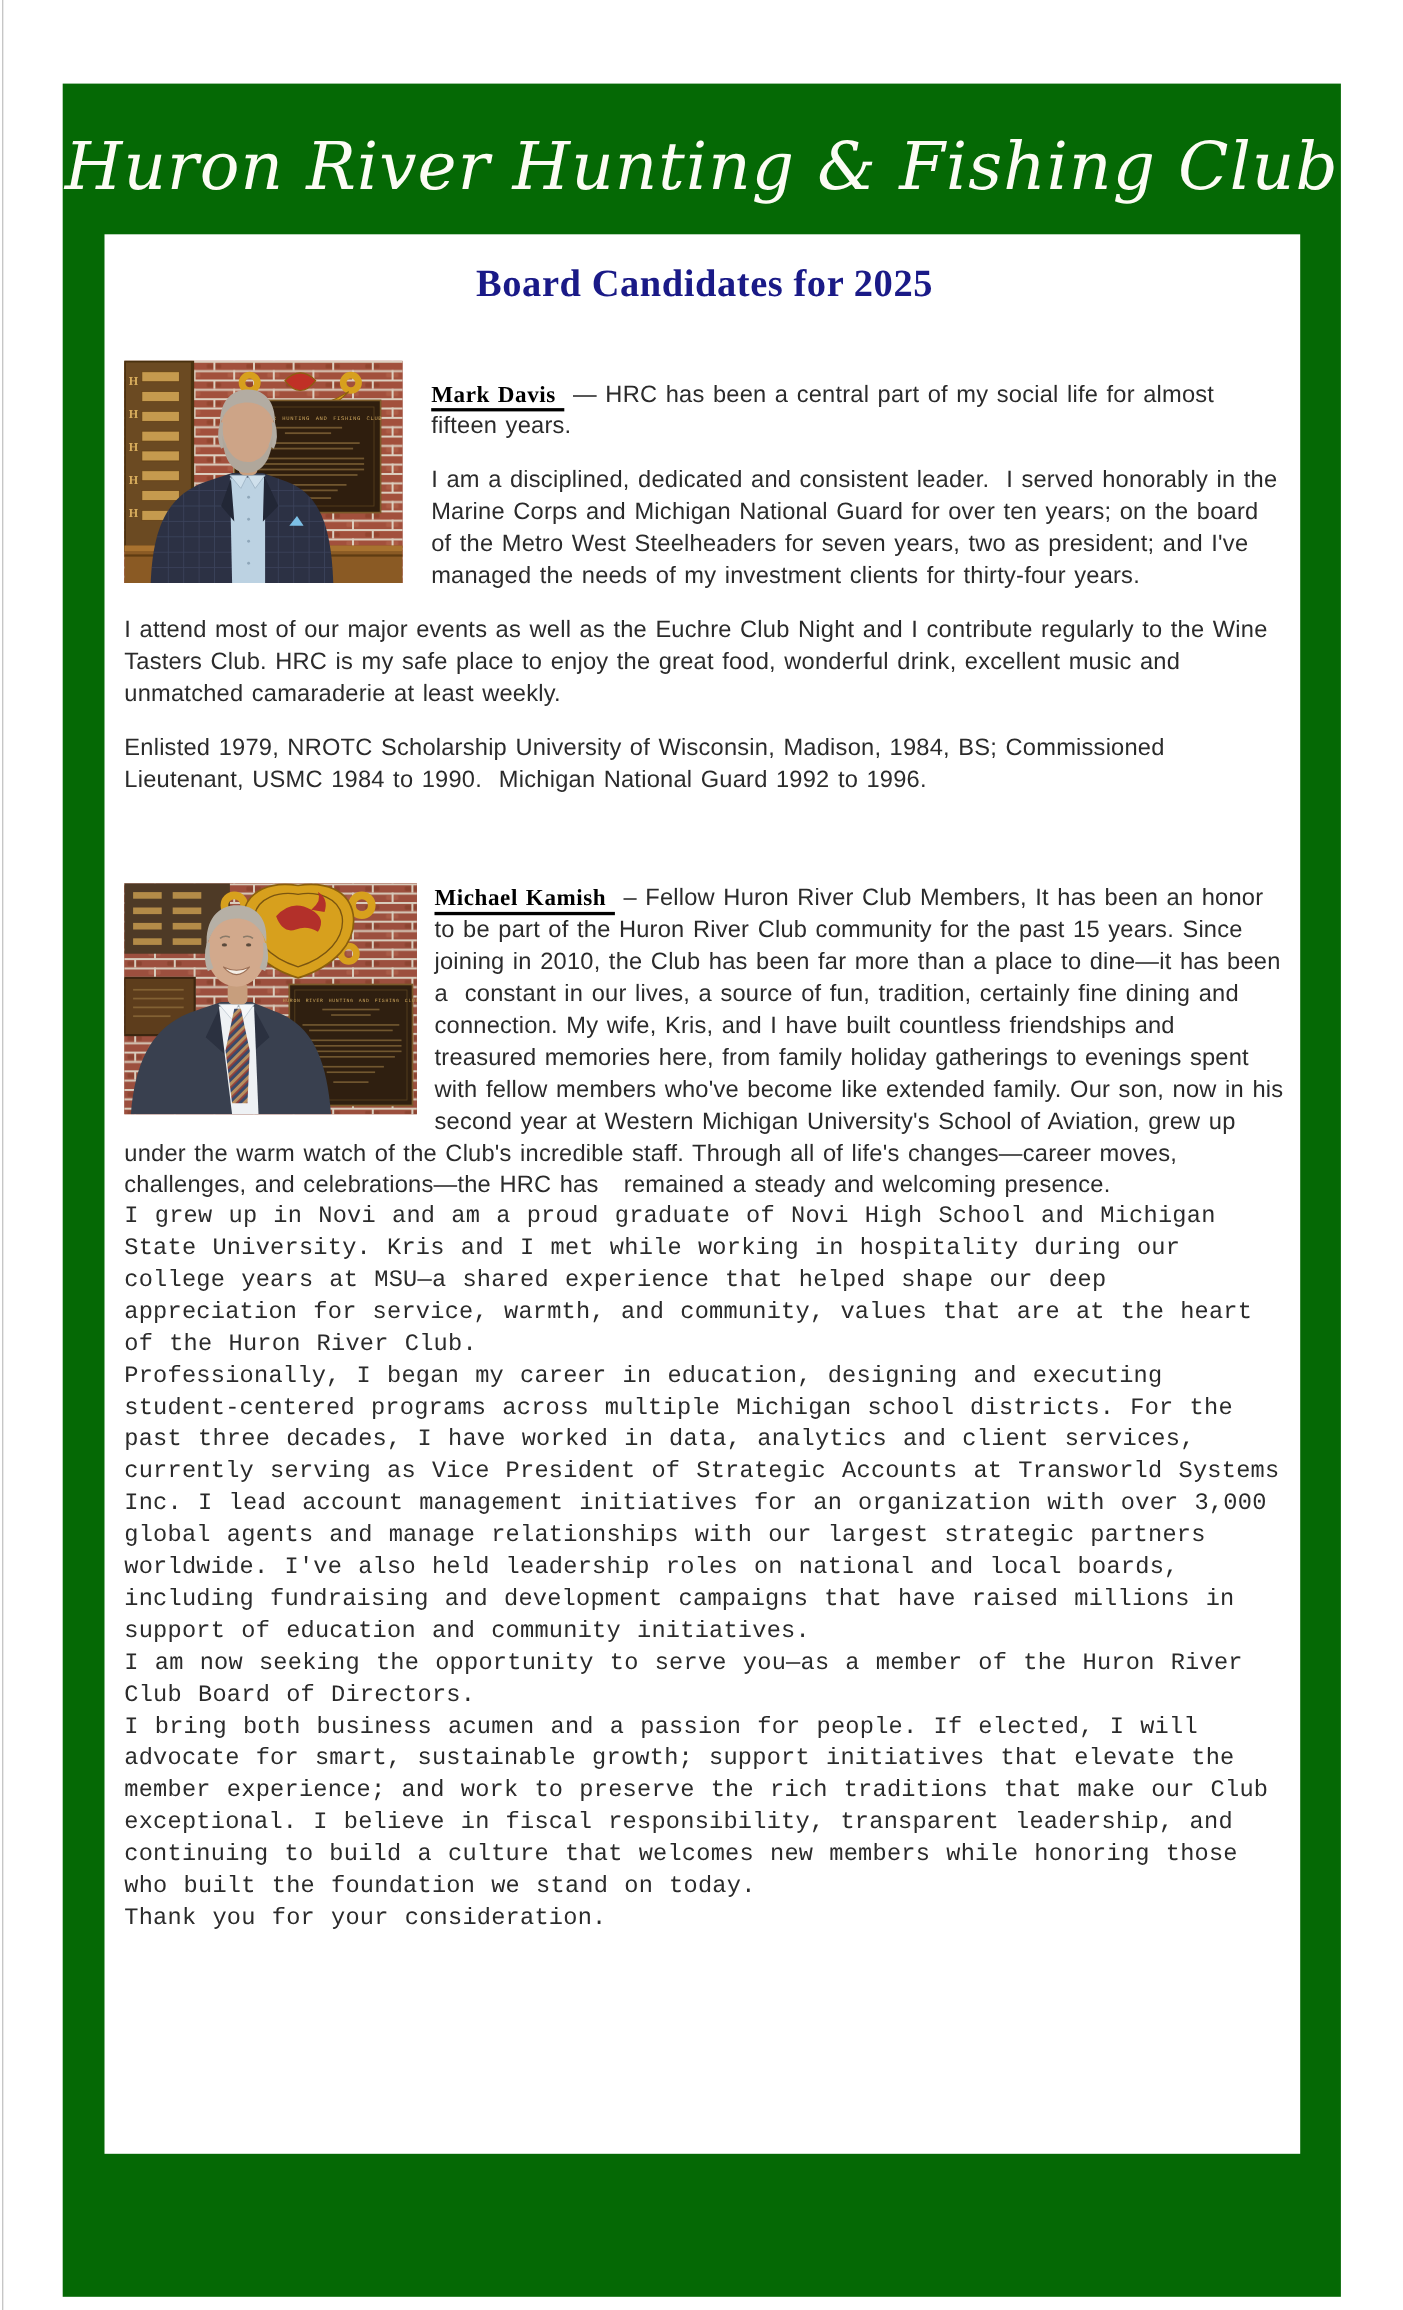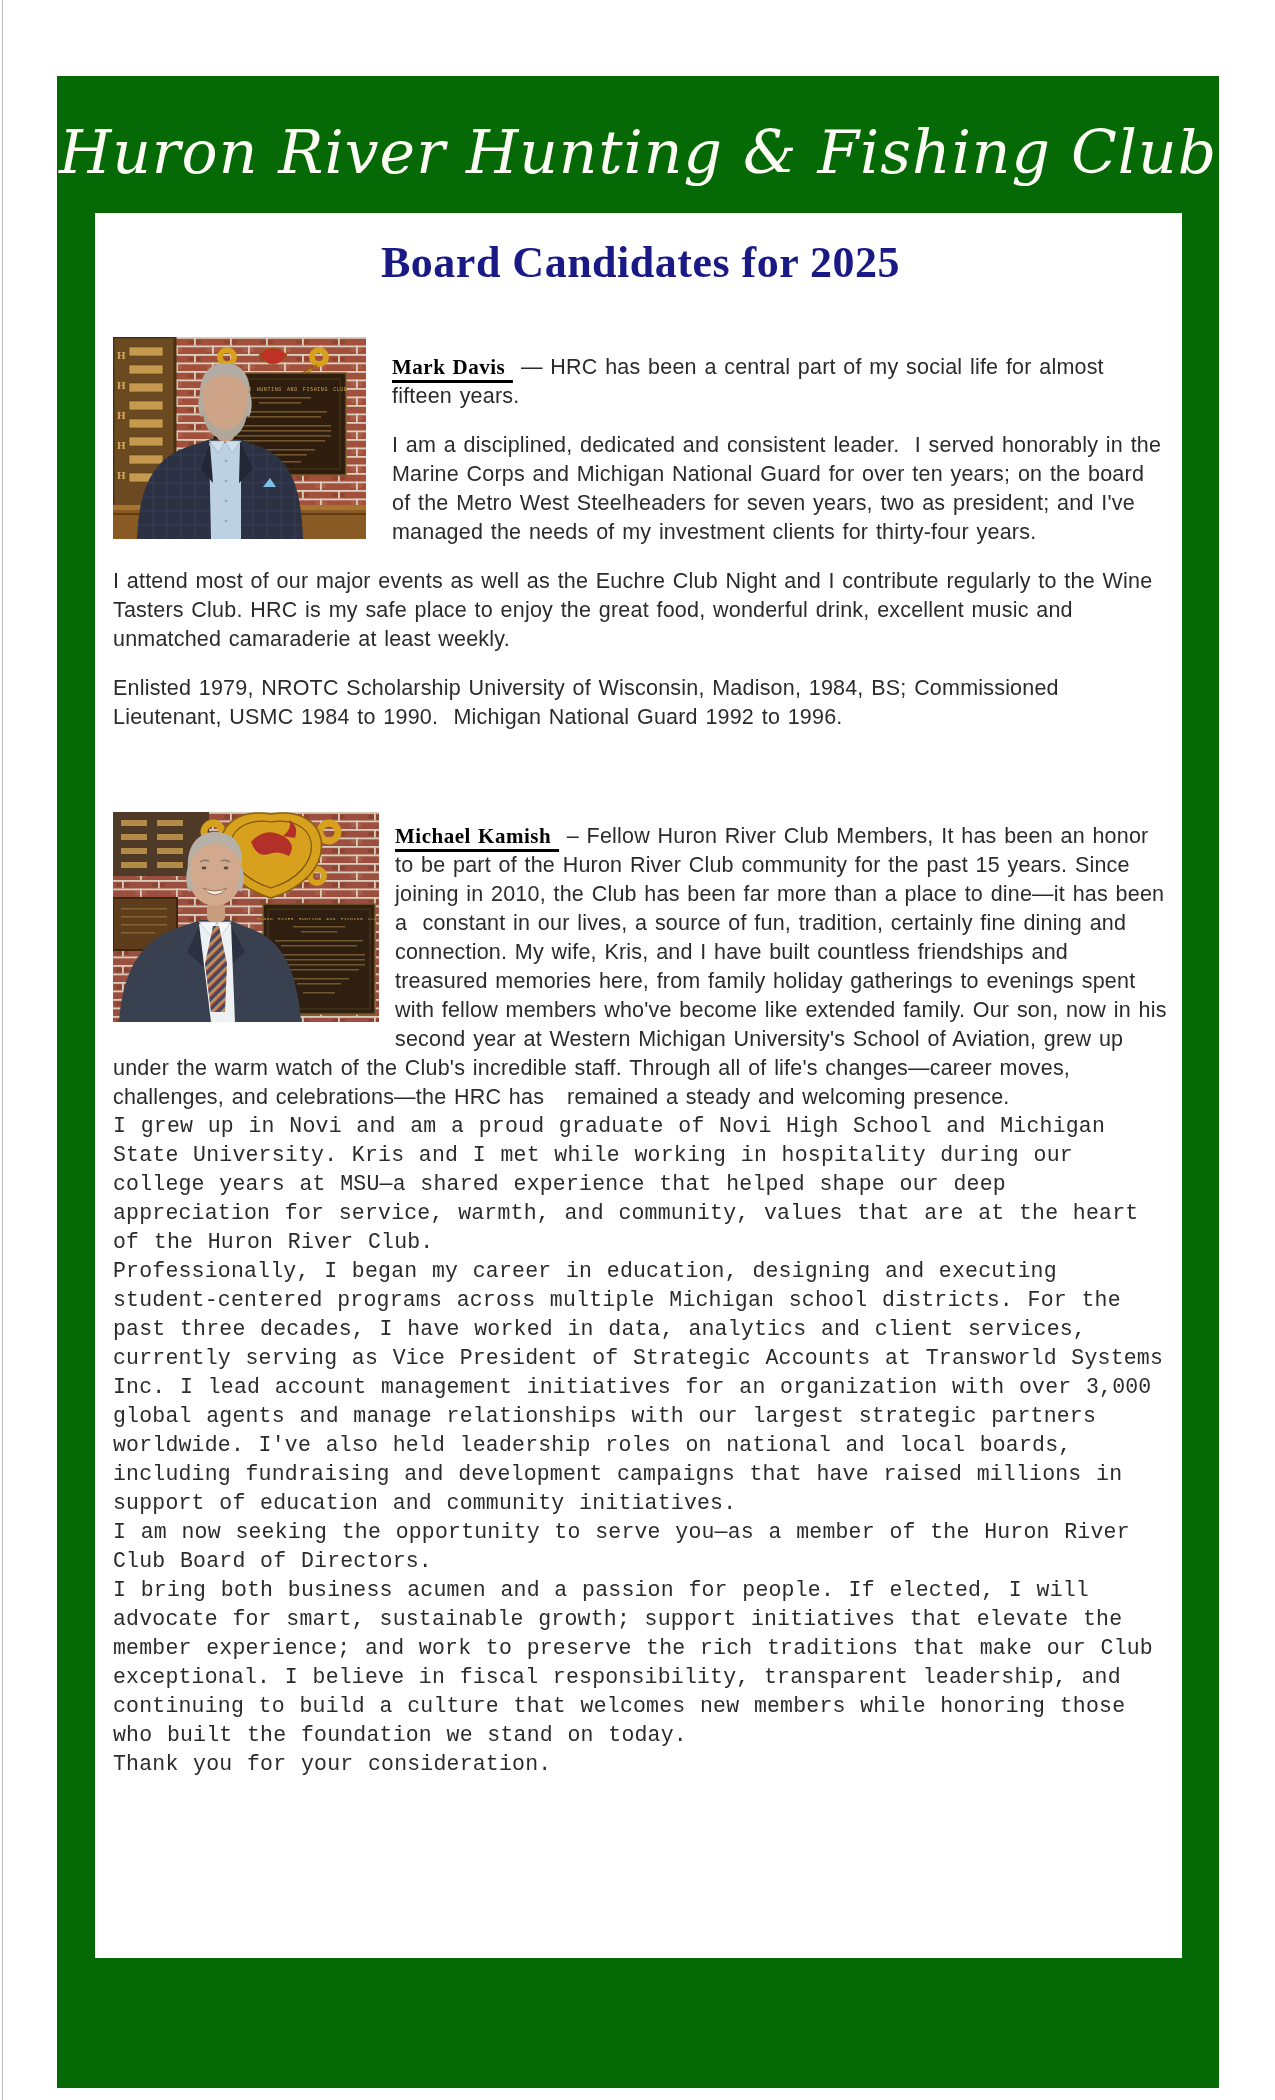--- a/index.html
+++ b/index.html
@@ -30,35 +30,35 @@
     background:#ffffff;padding:0 14px 0 18px;overflow:hidden;
   }
   .date-block{
     margin:18px 0 0 22px;color:#101010;
     font-family:"DejaVu Sans", sans-serif;font-weight:bold;font-size:16px;
     letter-spacing:2.5px;line-height:22px;
   }
   .event-line{margin-left:16px;letter-spacing:1.6px;}
   .main-title{
     margin:26px 0 0 0;text-align:center;color:var(--navy);
-    font-family:"Liberation Serif", serif;font-weight:bold;font-size:44px;
+    font-family:"Liberation Serif", serif;font-weight:bold;font-size:35px;
     letter-spacing:0.5px;line-height:1.1;
   }
   .candidate{
     display:flow-root;color:var(--ink);
     font-size:21.5px;line-height:29px;letter-spacing:0.2px;word-spacing:1.5px;
   }
   .candidate.davis{margin-top:50px;}
   .candidate.kamish{margin-top:78px;}
   .photo{float:left;display:block;background:#9c4f3c;}
   .photo-davis{width:253px;height:202px;margin:0 26px 8px 0;}
   .photo-kamish{width:266px;height:210px;margin:2px 16px 8px 0;}
   .lead{margin:0;}
   .davis .lead{margin-top:16px;}
-  .kamish .lead{margin-top:12px;}
+  .kamish .lead{margin-top:1px;}
   .cand-name{
     font-family:"Liberation Serif", serif;font-weight:bold;font-size:21px;
     color:#000;border-bottom:3px solid #000;padding:0 8px 1px 0;
     letter-spacing:0.5px;line-height:29px;
   }
   .intro,.para{white-space:pre-wrap;}
   .para{margin:20px 0 0 0;}
   .kamish .para{margin:0;font-family:Liberation Mono, monospace;}
   .plaque-title{fill:#caa45c;font-family:"Liberation Mono", monospace;letter-spacing:0.6px;}
 </style>

